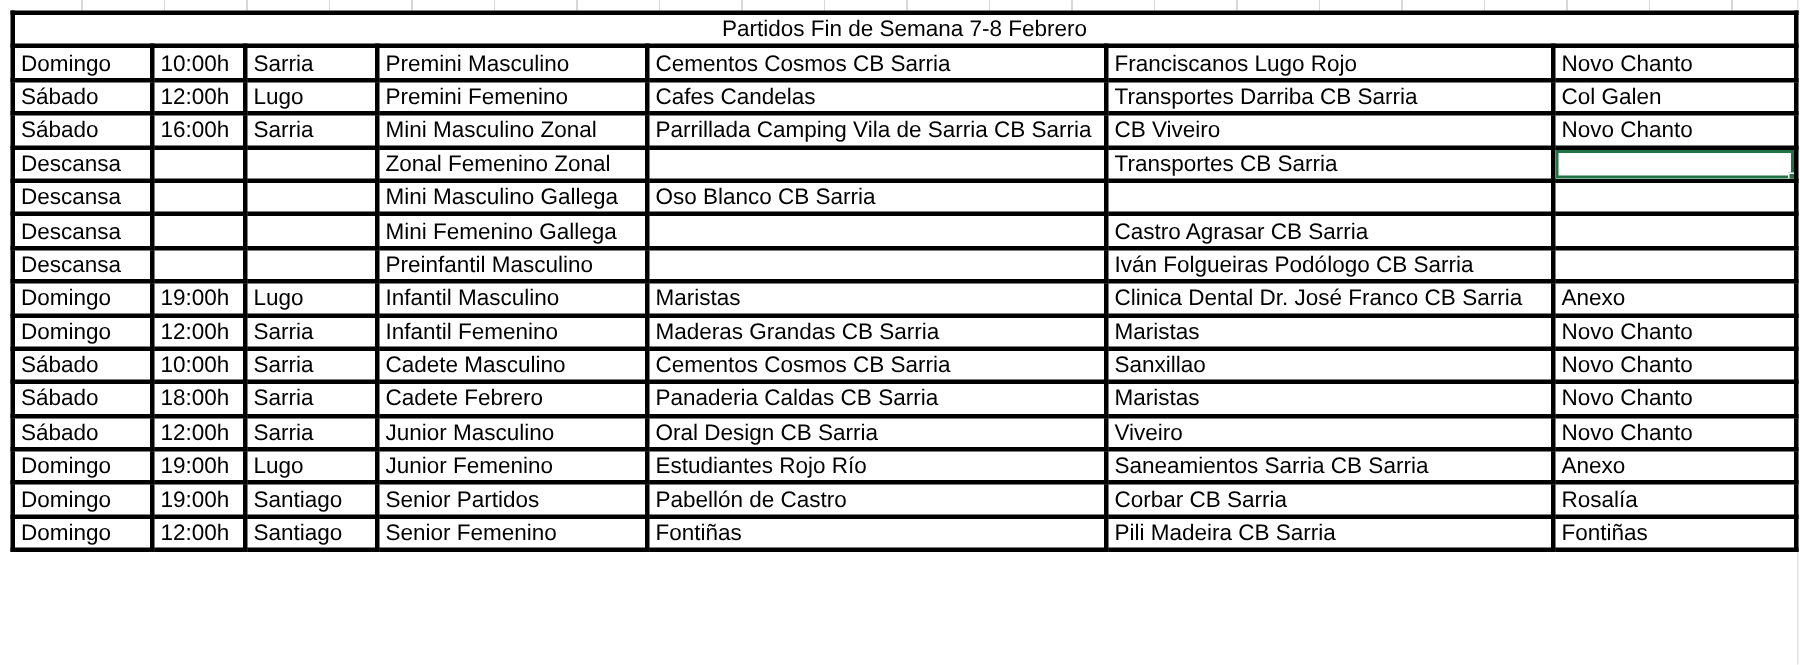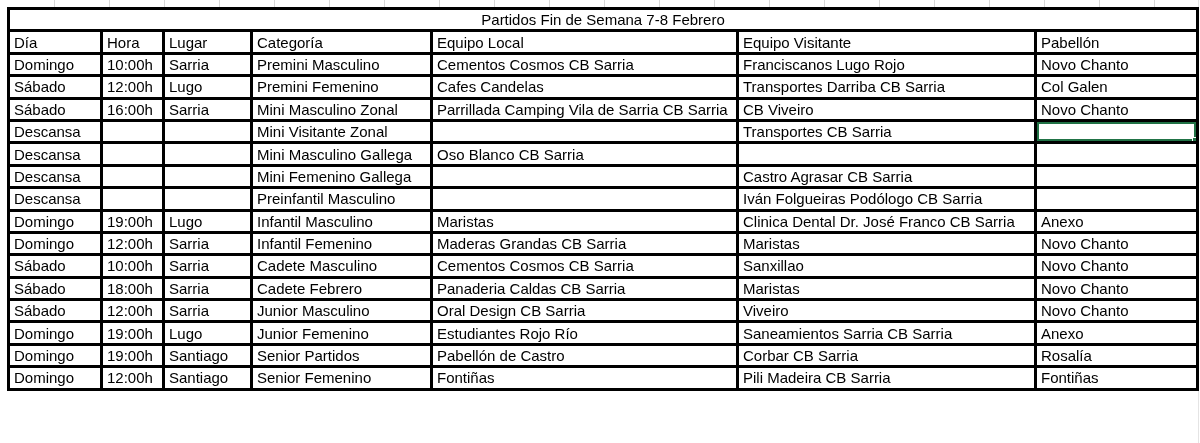--- a/index.html
+++ b/index.html
@@ -58,29 +58,20 @@
         <col style="width:88px">
       <col style="width:180px">
         <col style="width:306px">
         <col style="width:298px">
       <col style="width:162px">
     </colgroup>
     <thead>
       <tr class="title-row">
         <th colspan="7">Partidos Fin de Semana 7-8 Febrero</th>
       </tr>
-      <tr class="header-row" id="header-row">
-          <th>Día</th>
-          <th>Hora</th>
-          <th>Lugar</th>
-          <th>Categoría</th>
-          <th>Equipo Local</th>
-          <th>Equipo Visitante</th>
-          <th>Pabellón</th>
-        </tr>
     </thead>
     <tbody id="table-body">
         <tr>
           <td>Domingo</td>
           <td>10:00h</td>
           <td>Sarria</td>
           <td>Premini Masculino</td>
           <td>Cementos Cosmos CB Sarria</td>
           <td>Franciscanos Lugo Rojo</td>
           <td>Novo Chanto</td>
@@ -100,21 +91,21 @@
           <td>Sarria</td>
           <td>Mini Masculino Zonal</td>
           <td>Parrillada Camping Vila de Sarria CB Sarria</td>
           <td>CB Viveiro</td>
           <td>Novo Chanto</td>
         </tr>
         <tr>
           <td>Descansa</td>
           <td></td>
           <td></td>
-          <td>Mini Visitante Zonal</td>
+          <td>Zonal Femenino Zonal</td>
           <td></td>
           <td>Transportes CB Sarria</td>
           <td class="selected">
             <span class="fill-handle"></span>
           </td>
         </tr>
         <tr>
           <td>Descansa</td>
           <td></td>
           <td></td>

